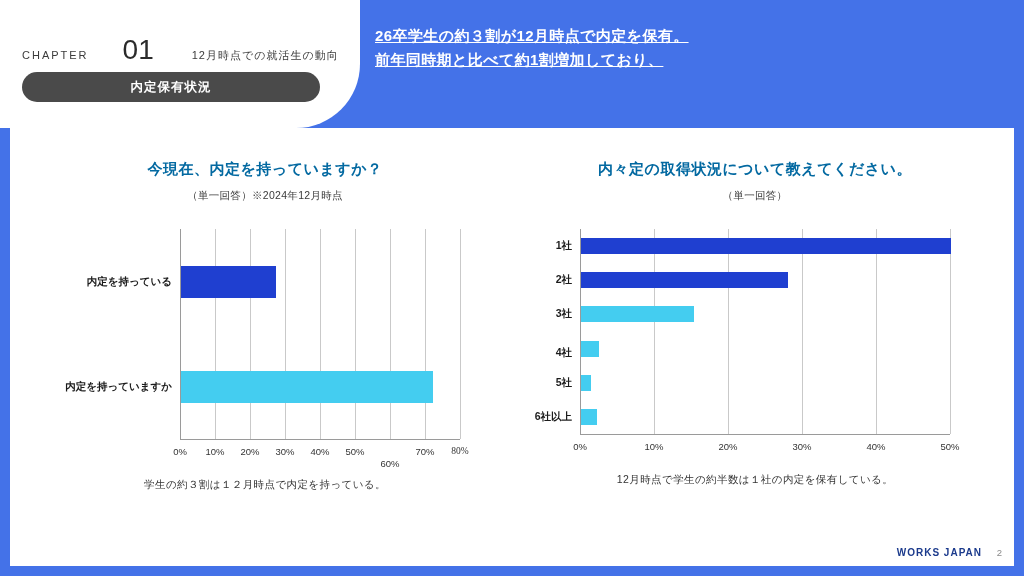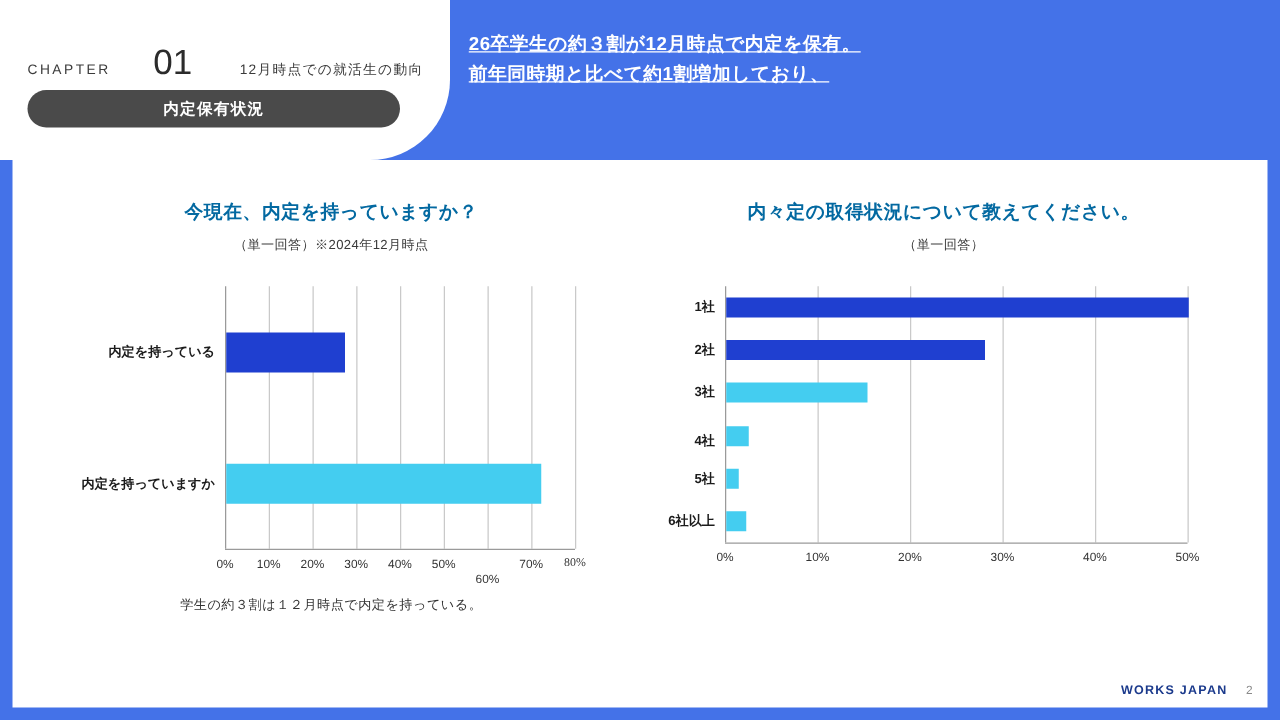--- a/index.html
+++ b/index.html
@@ -294,19 +294,20 @@
         <div class="cat-label" style="left: 0px; width: 62px; top: 197.917px;">6社以上</div>
         <div class="tick-label" style="left: 70px; top: 222px;">0%</div>
         <div class="tick-label" style="left: 144px; top: 222px;">10%</div>
         <div class="tick-label" style="left: 218px; top: 222px;">20%</div>
         <div class="tick-label" style="left: 292px; top: 222px;">30%</div>
         <div class="tick-label" style="left: 366px; top: 222px;">40%</div>
         <div class="tick-label" style="left: 440px; top: 222px;">50%</div>
       </div>
 
     <div class="note" style="top:310px;">
+      <div>12月時点で学生の約半数は１社の内定を保有している。</div>
     </div>
   </div>
 
   <div class="brand">WORKS JAPAN</div>
   <div class="page-num">2</div>
 
 </div>
 
 </body></html>

